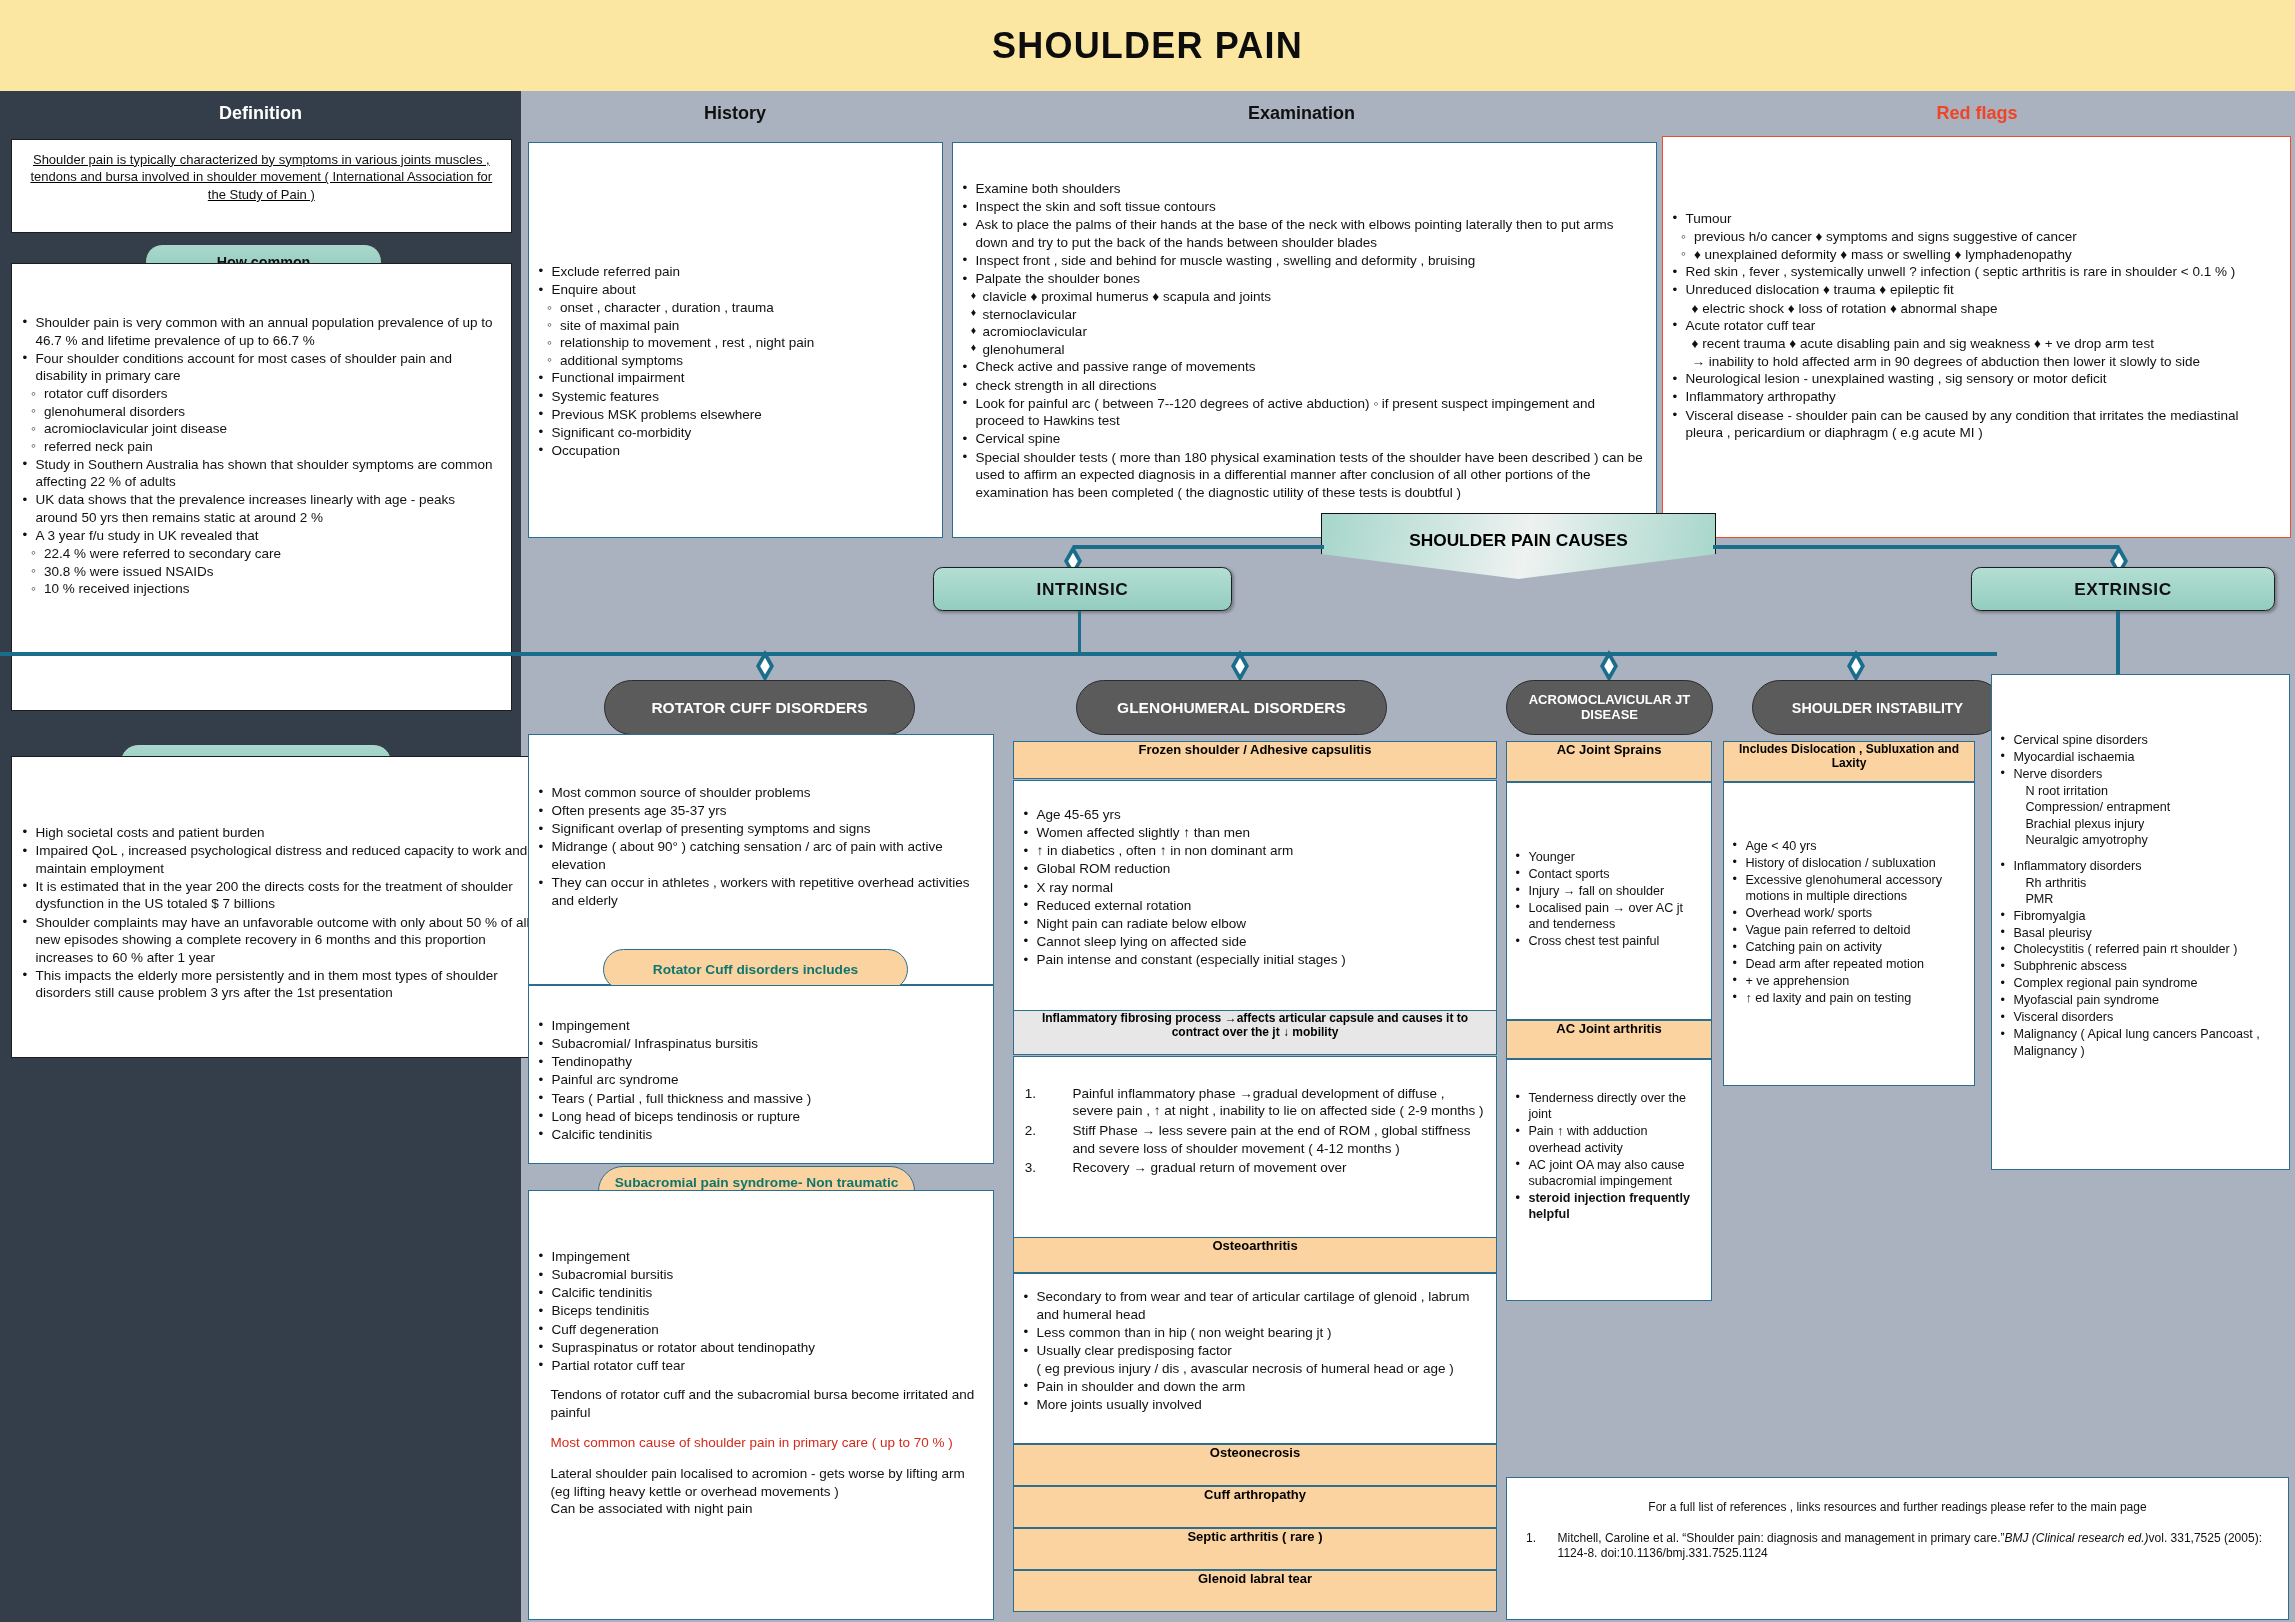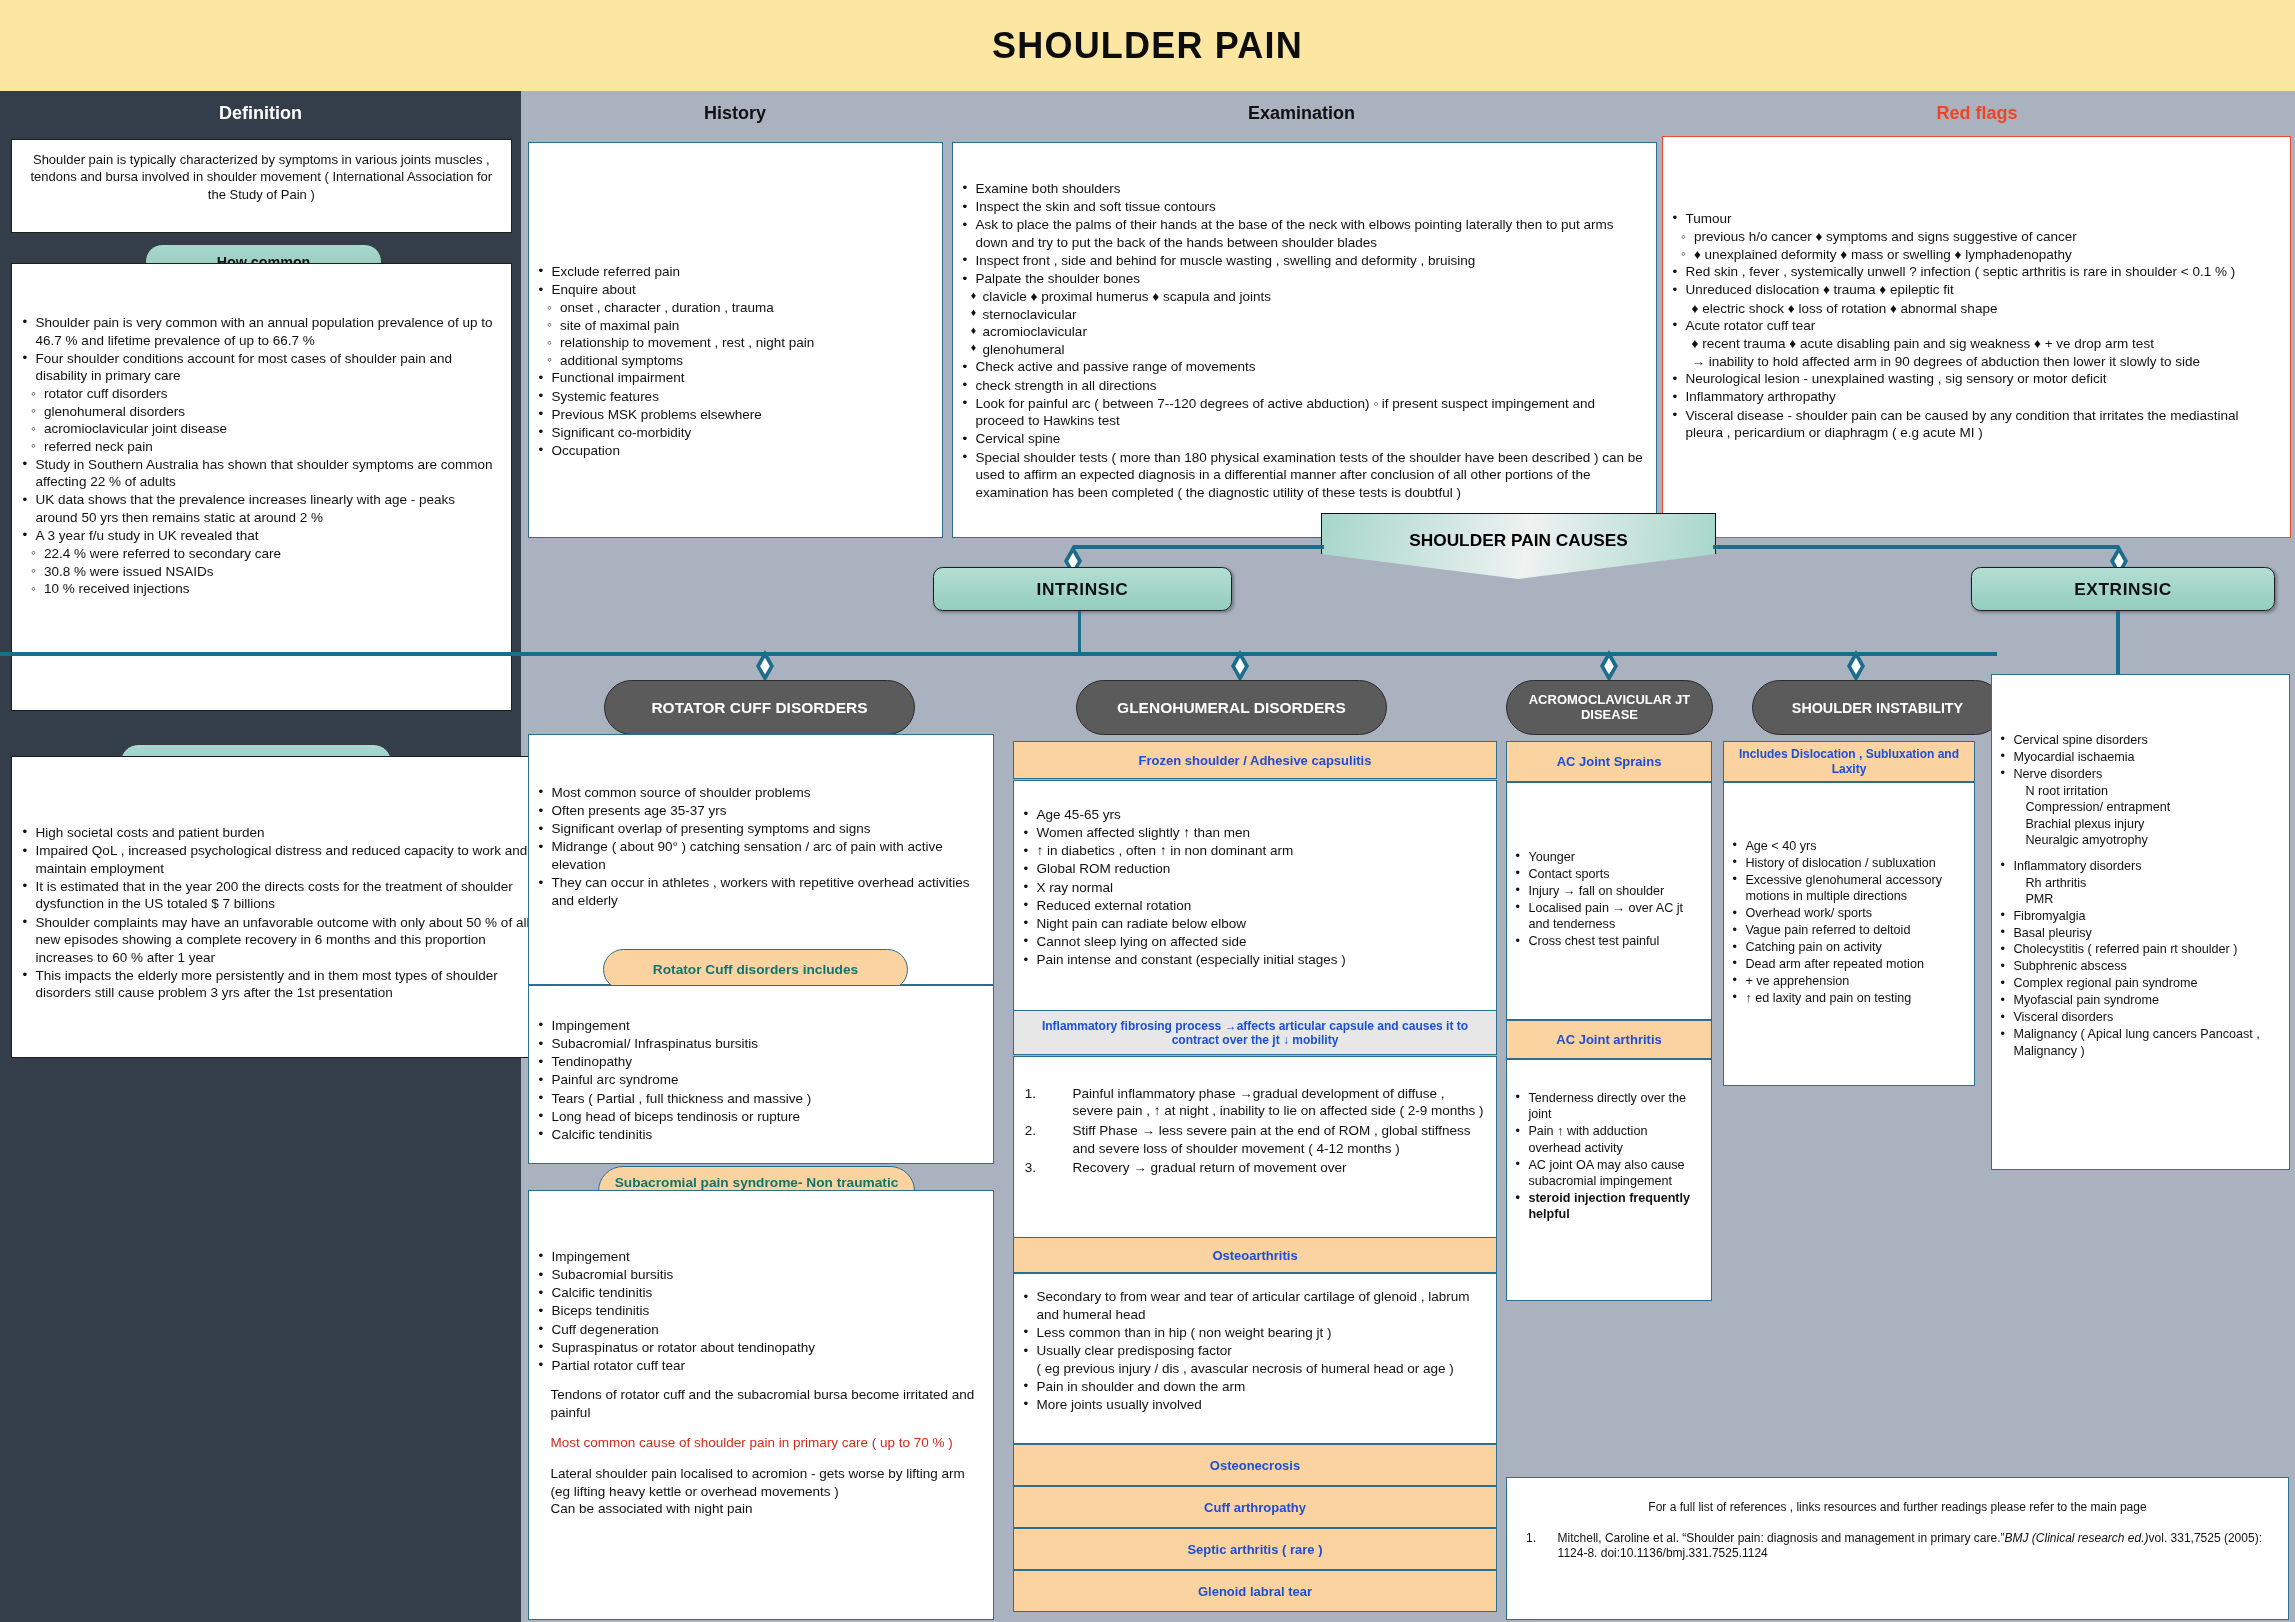--- a/index.html
+++ b/index.html
@@ -95,41 +95,41 @@
     clip-path:polygon(50% 0,100% 50%,50% 100%,0 50%);
   }
   .dmd:after{
     content:""; position:absolute; left:4.2px; top:7.8px; width:9.6px; height:16.7px;
     background:#ffffff; clip-path:polygon(50% 0,100% 50%,50% 100%,0 50%);
   }
 
   
   .strip {
     position:absolute; background:#fbd3a0; border:1.2px solid #2b6e8f;
-    display:flex; align-items:center; justify-content:center; text-align:center;
-    font-weight:bold; font-size:13px; font-family:"Liberation Sans", sans-serif; color:#1d4ed8;
+    display:flex; align-items:flex-start; justify-content:center; text-align:center;
+    font-weight:bold; font-size:13px; font-family:"Liberation Sans", sans-serif; color:#000000;
   }
   .strip.greyish { background:#e7e7e7; font-size:12px; padding:0 8.4px; }
   .red-text { color:#d42a1c; }
 </style>
 </head>
 <body>
 
 <div id="title-bar">
   <div class="t">SHOULDER PAIN</div>
 </div>
 
 <div id="left-panel"></div>
 
 <div class="col-head" id="head-definition">Definition</div>
 <div class="col-head" id="head-history">History</div>
 <div class="col-head" id="head-exam">Examination</div>
 <div class="col-head" id="head-redflags">Red flags</div>
 
-<div class="white-card plain" style="left:10.8px; top:139px; width:501px; height:94px;">
+<div class="white-card plain" style="left:10.8px; top:139px; width:501px; height:94px;text-decoration:underline;">
   <div class="body-txt" style="padding:10.8px 16.7px; text-align:center; font-size:13px; line-height:1.35;">Shoulder pain is typically characterized by symptoms in various joints muscles , tendons and bursa involved in shoulder movement ( International Association for the Study of Pain )</div>
 </div>
 
 <div class="pill teal" style="left:145px; top:244px; width:237px; height:35px; font-size:14.3px;">
   <span>How common</span>
 </div>
 
 <div class="white-card plain" style="left:10.8px; top:263px; width:501px; height:448px;">
   <div class="body-txt" style="padding:50px 10.8px 6px 4.8px;">
     <ul class="bl" id="hc-list">

